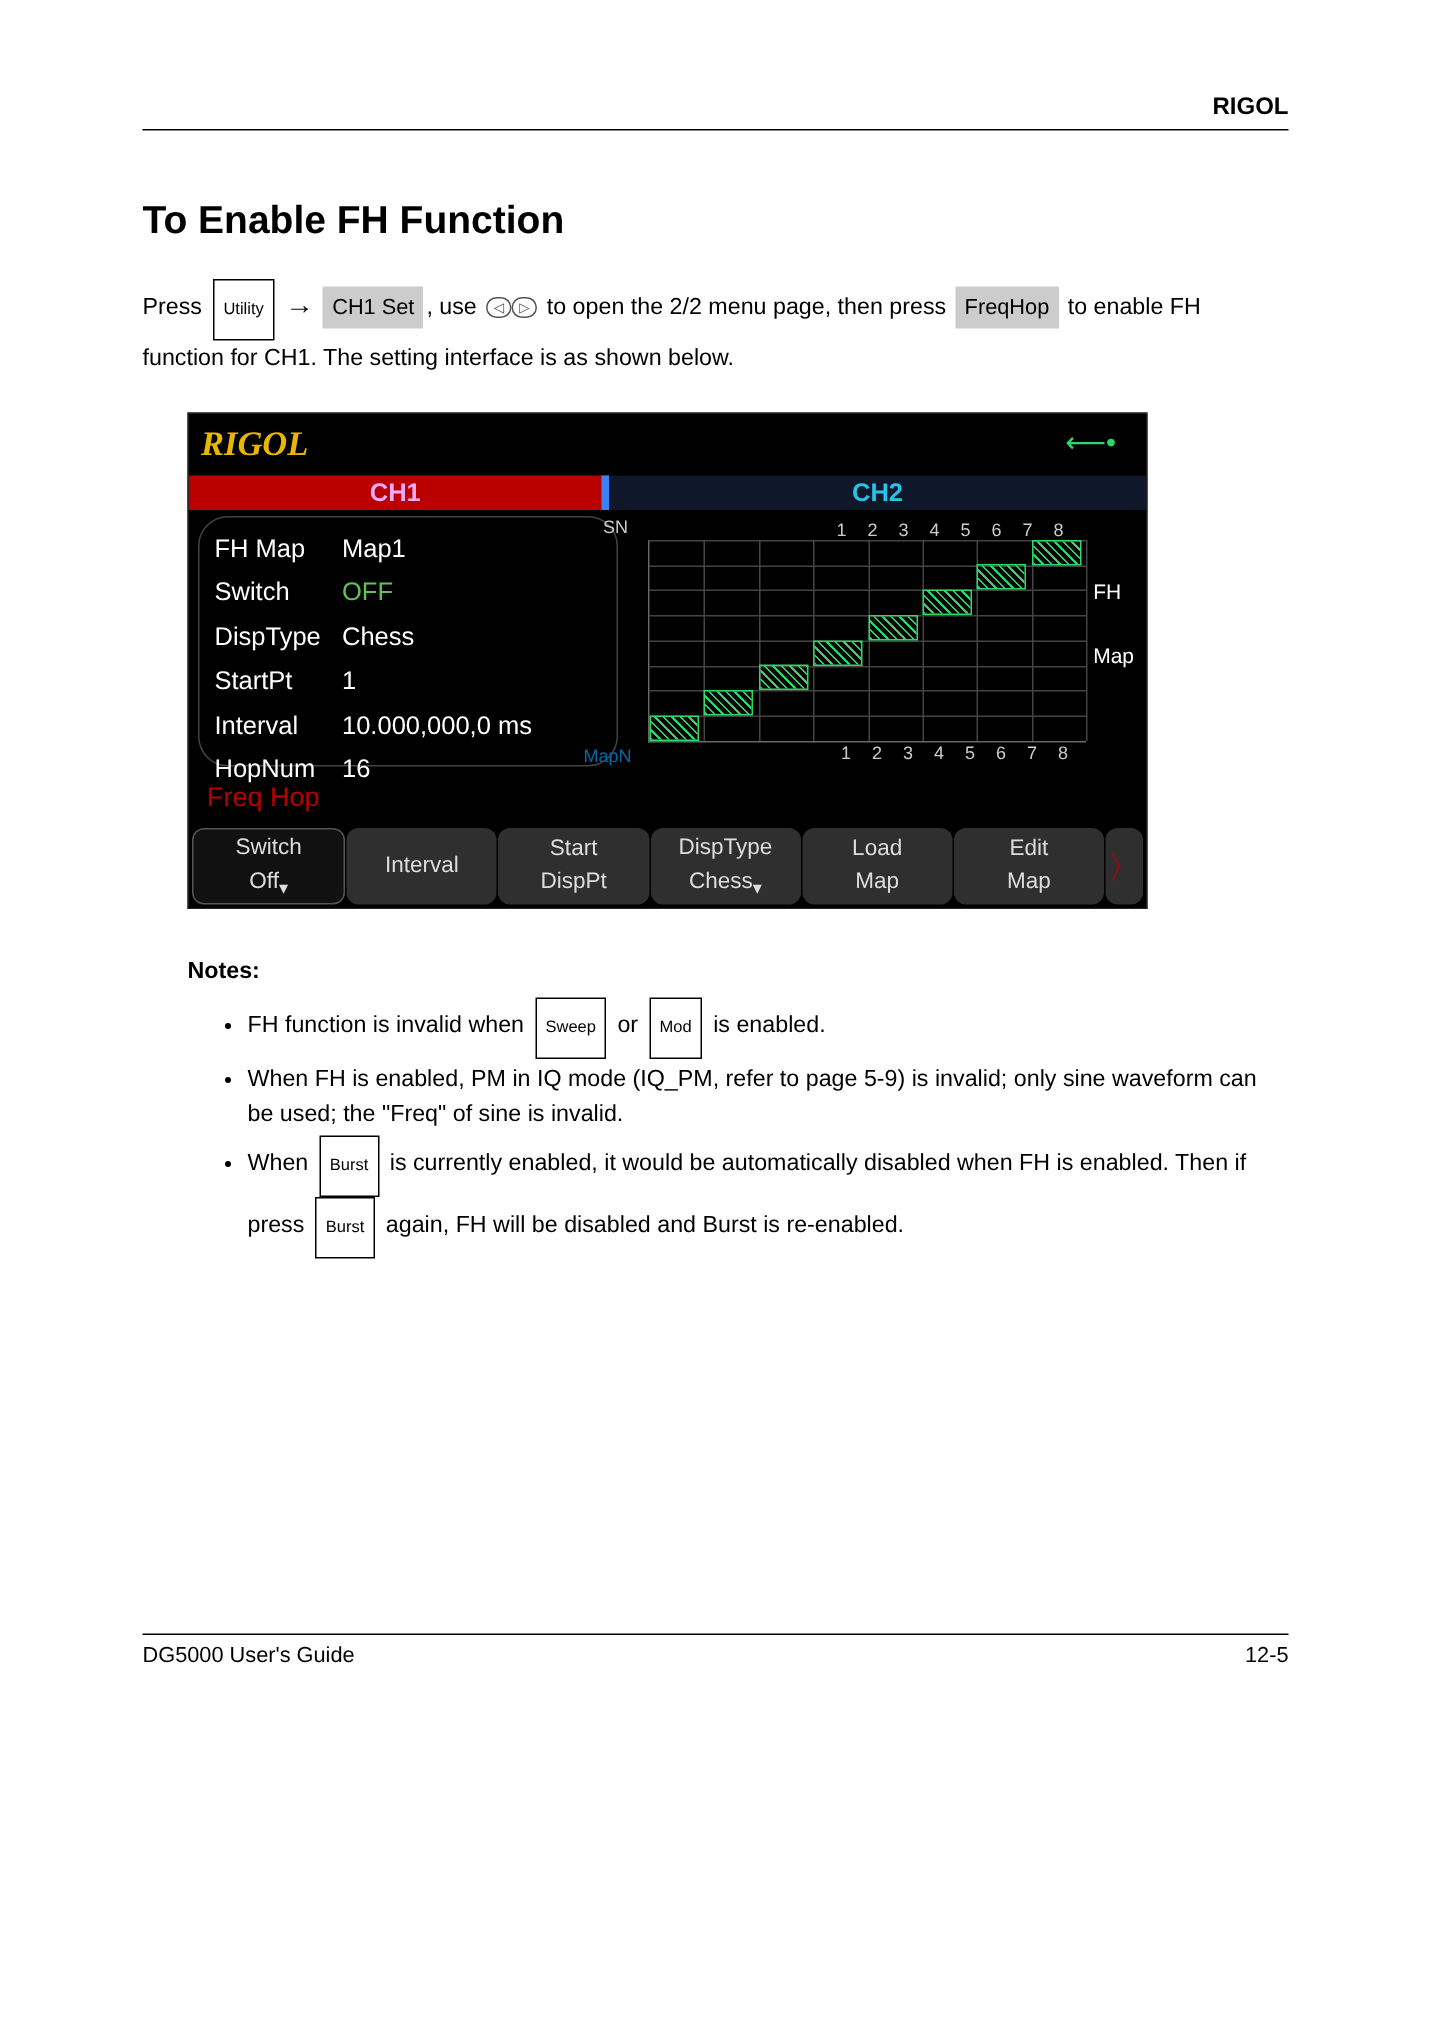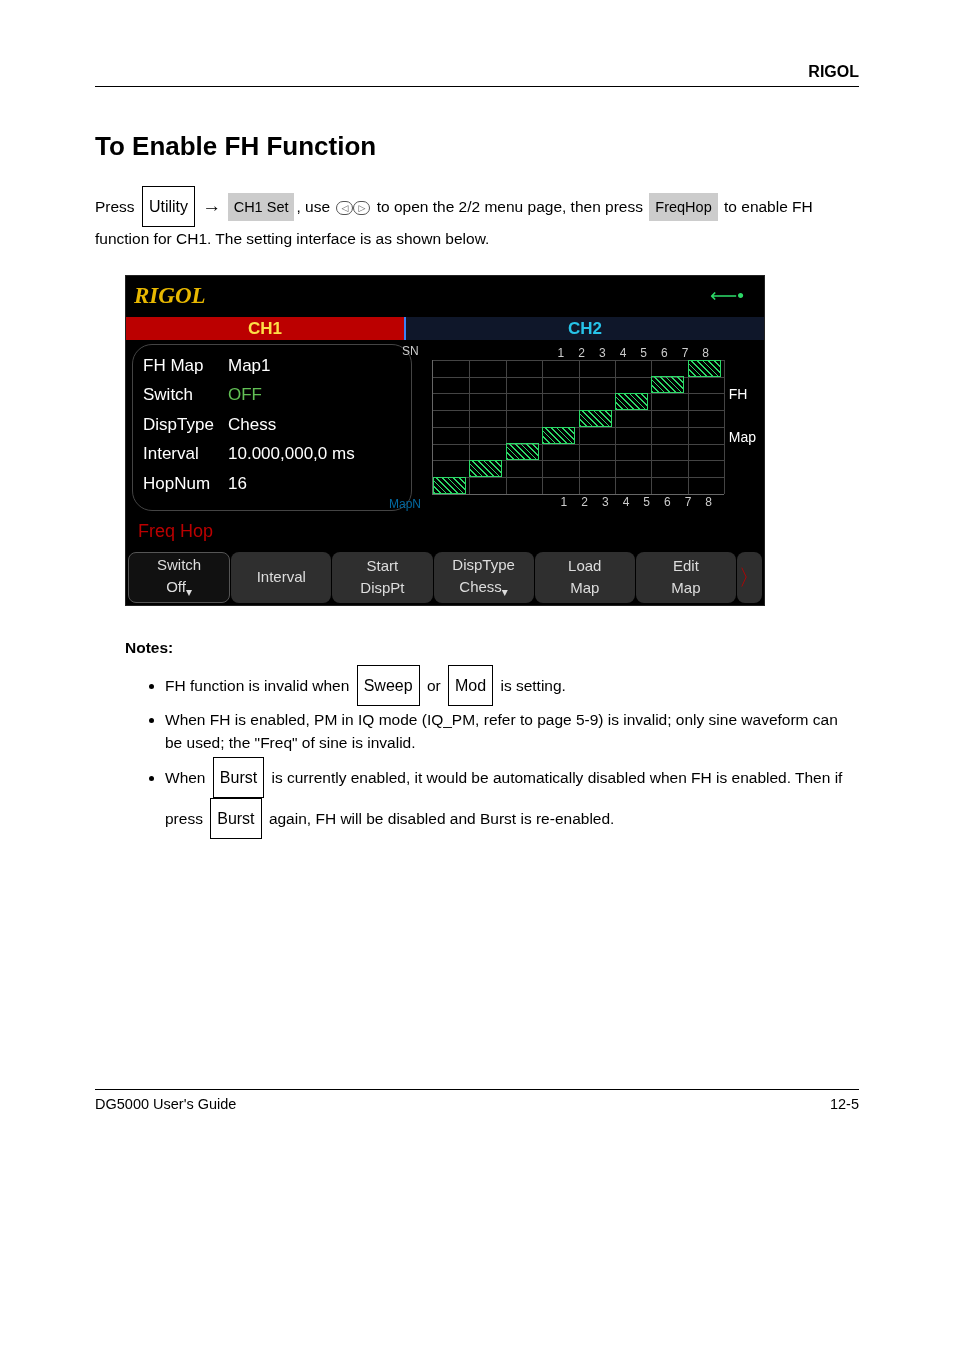--- a/index.html
+++ b/index.html
@@ -27,21 +27,21 @@
       font-weight: bold;
       margin-bottom: 20px;
     }
     .para1 {
       margin-bottom: 25px;
     }
     .key-press {
       display: inline-block;
       border: 1.2px solid #000;
       padding: 10px 6px;
-      font-size: 16px;
+      font-size: 11px;
       margin: 0 3px;
       line-height: 19px;
     }
     .nav-icon {
       display: inline-flex;
       vertical-align: middle;
       margin: 0 2px;
     }
     .nav-icon span {
       display: inline-block;
@@ -90,23 +90,23 @@
     .scr-chrow {
       display: flex;
       height: 23px;
     }
     .ch1 {
       width: 280px;
       background: #bb0000;
       display: flex;
       align-items: center;
       justify-content: center;
-      color: #fde047;
-      font-weight: bold;
-      border-right: 2px solid #3b82f6;
+      color: #f0abfc;
+      font-weight: bold;
+      border-right: 5px solid #3b82f6;
     }
     .ch2 {
       flex: 1;
       background: #0f172a;
       display: flex;
       align-items: center;
       justify-content: center;
       color: #27c3e8;
       font-weight: bold;
     }
@@ -231,20 +231,24 @@
               <td>FH Map</td>
               <td>Map1</td>
             </tr>
         <tr>
               <td>Switch</td>
               <td class="greentxt">OFF</td>
             </tr>
         <tr>
               <td>DispType</td>
               <td>Chess</td>
+            </tr>
+        <tr>
+              <td>StartPt</td>
+              <td>1</td>
             </tr>
         <tr>
               <td>Interval</td>
               <td>10.000,000,0 ms</td>
             </tr>
         <tr>
               <td>HopNum</td>
               <td>16</td>
             </tr>
       </tbody>
@@ -319,21 +323,21 @@
 </div>
 
 <div class="notes">
   <div class="notes-head">Notes:</div>
   <ul>
     <li>
       <span>FH function is invalid when </span>
       <span class="key-press">Sweep</span>
       <span> or </span>
       <span class="key-press">Mod</span>
-      <span> is setting.</span>
+      <span> is enabled.</span>
     </li>
     <li>When FH is enabled, PM in IQ mode (IQ_PM, refer to page 5-9) is invalid; only sine waveform can be used; the "Freq" of sine is invalid.</li>
     <li>
       <span>When </span>
       <span class="key-press">Burst</span>
       <span> is currently enabled, it would be automatically disabled when FH is enabled. Then if press </span>
       <span class="key-press">Burst</span>
       <span> again, FH will be disabled and Burst is re-enabled.</span>
     </li>
   </ul>

